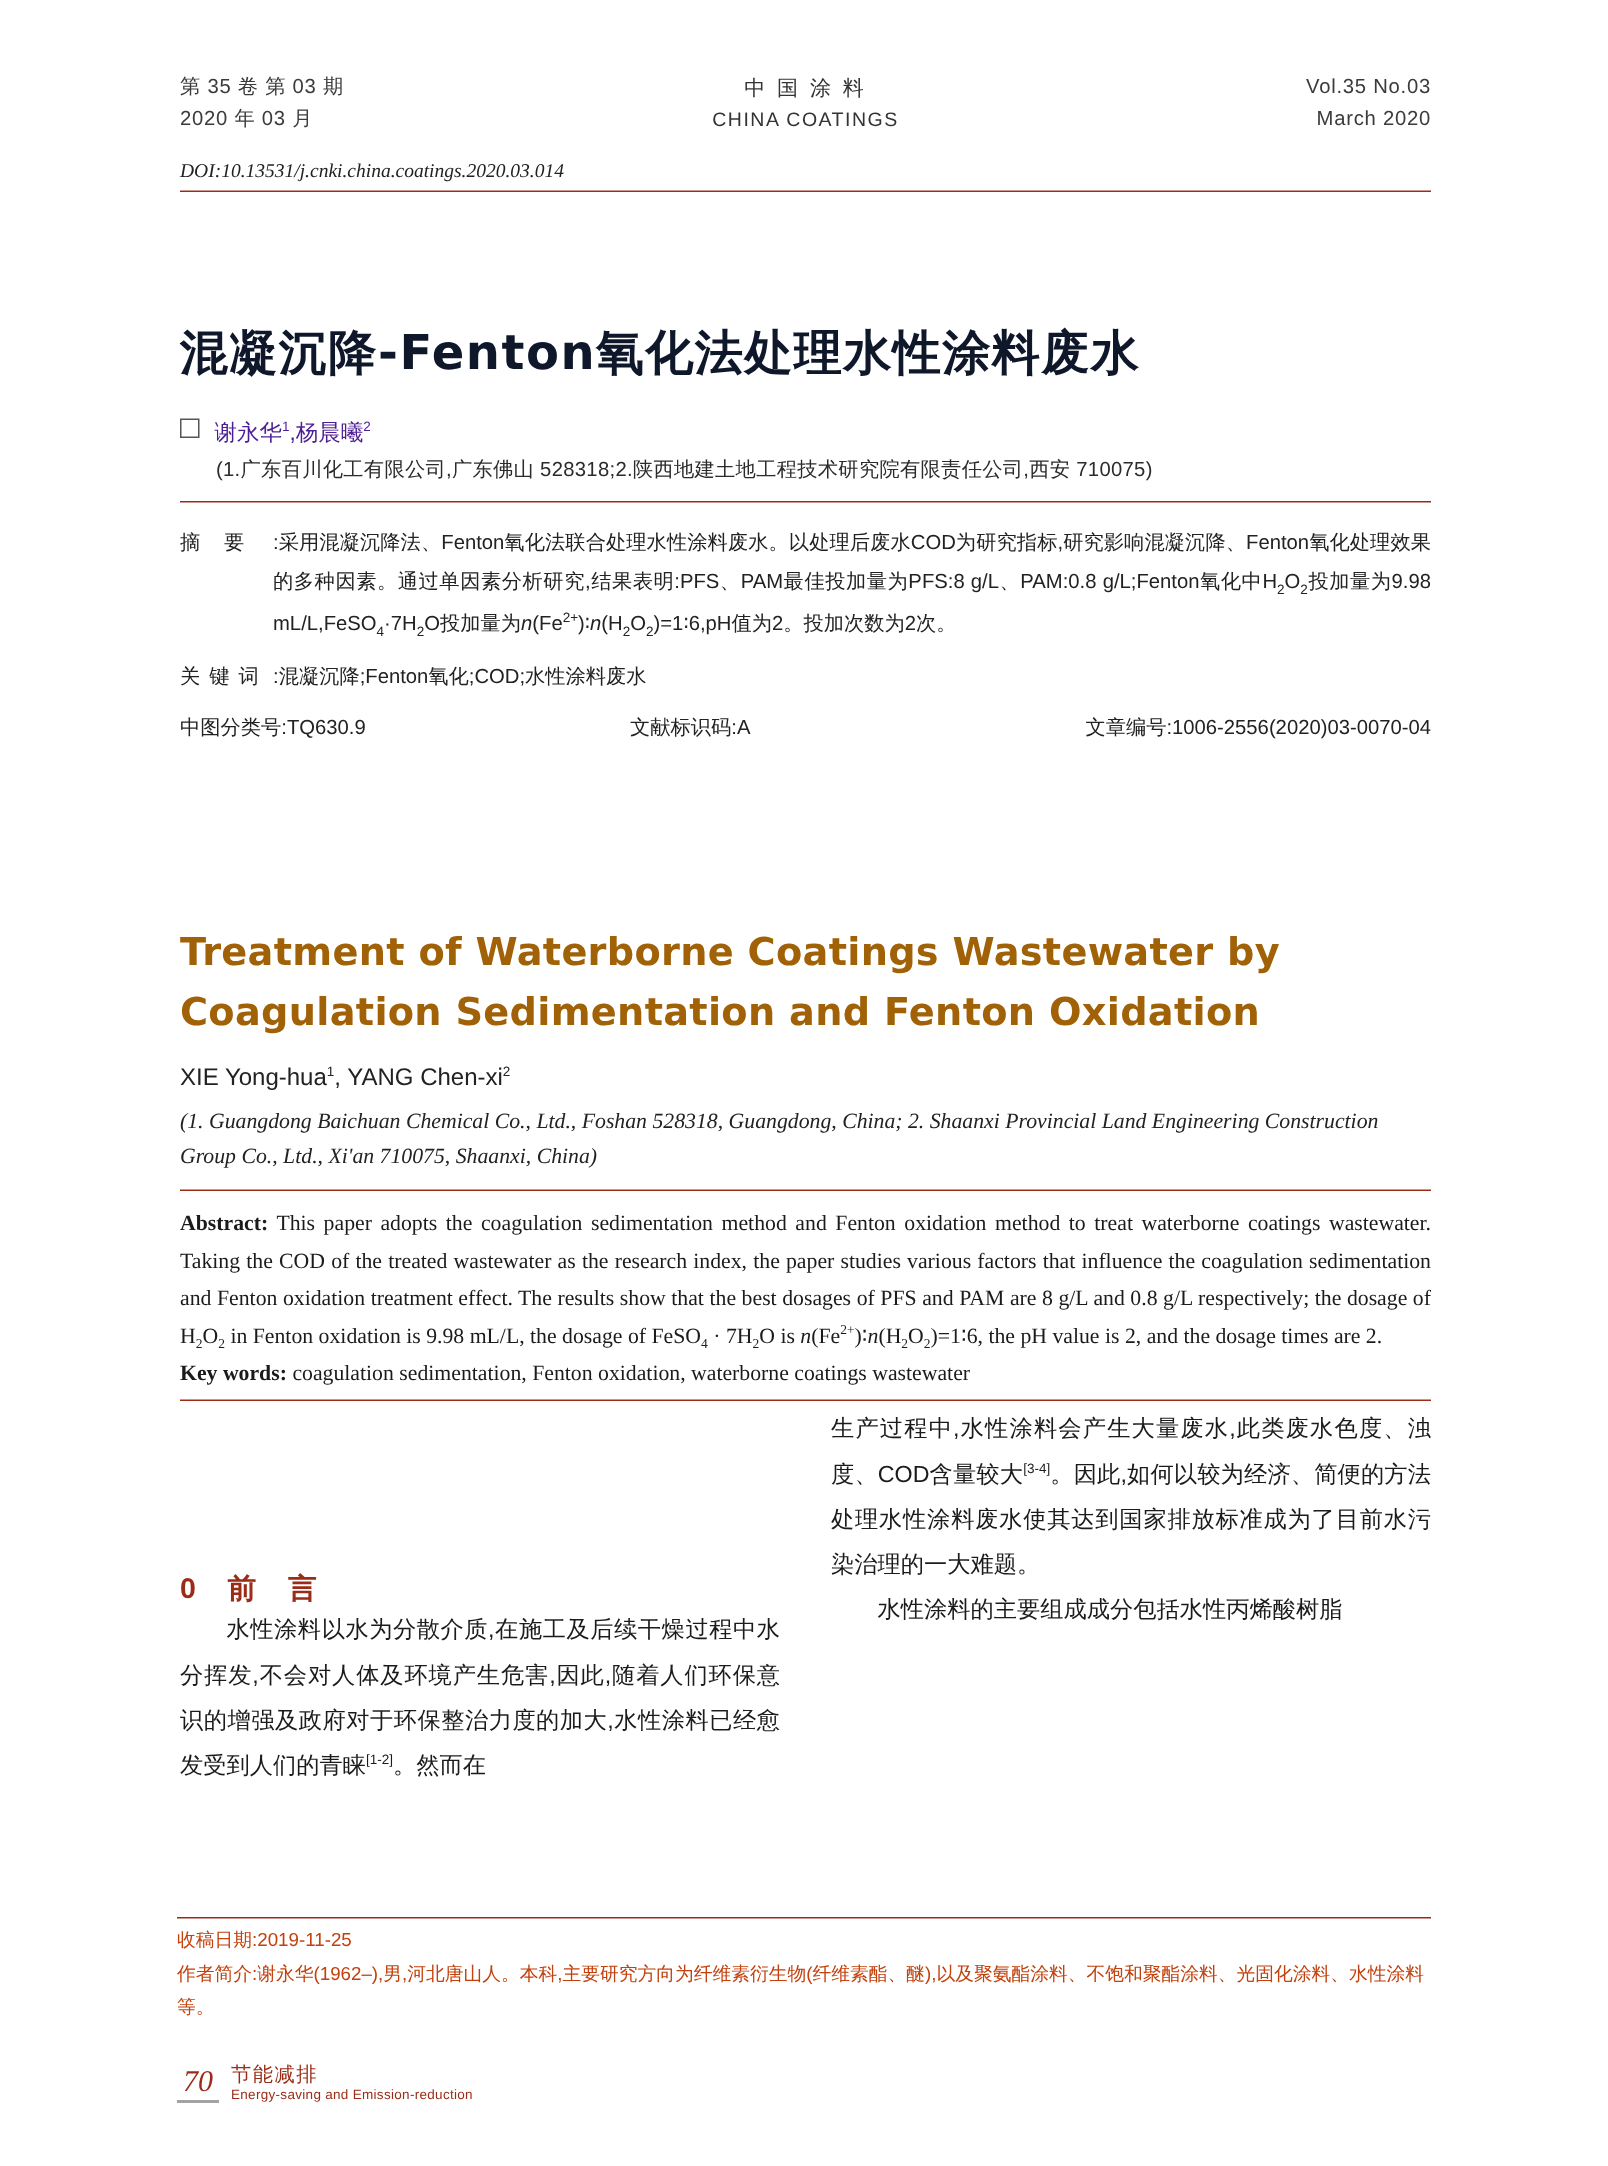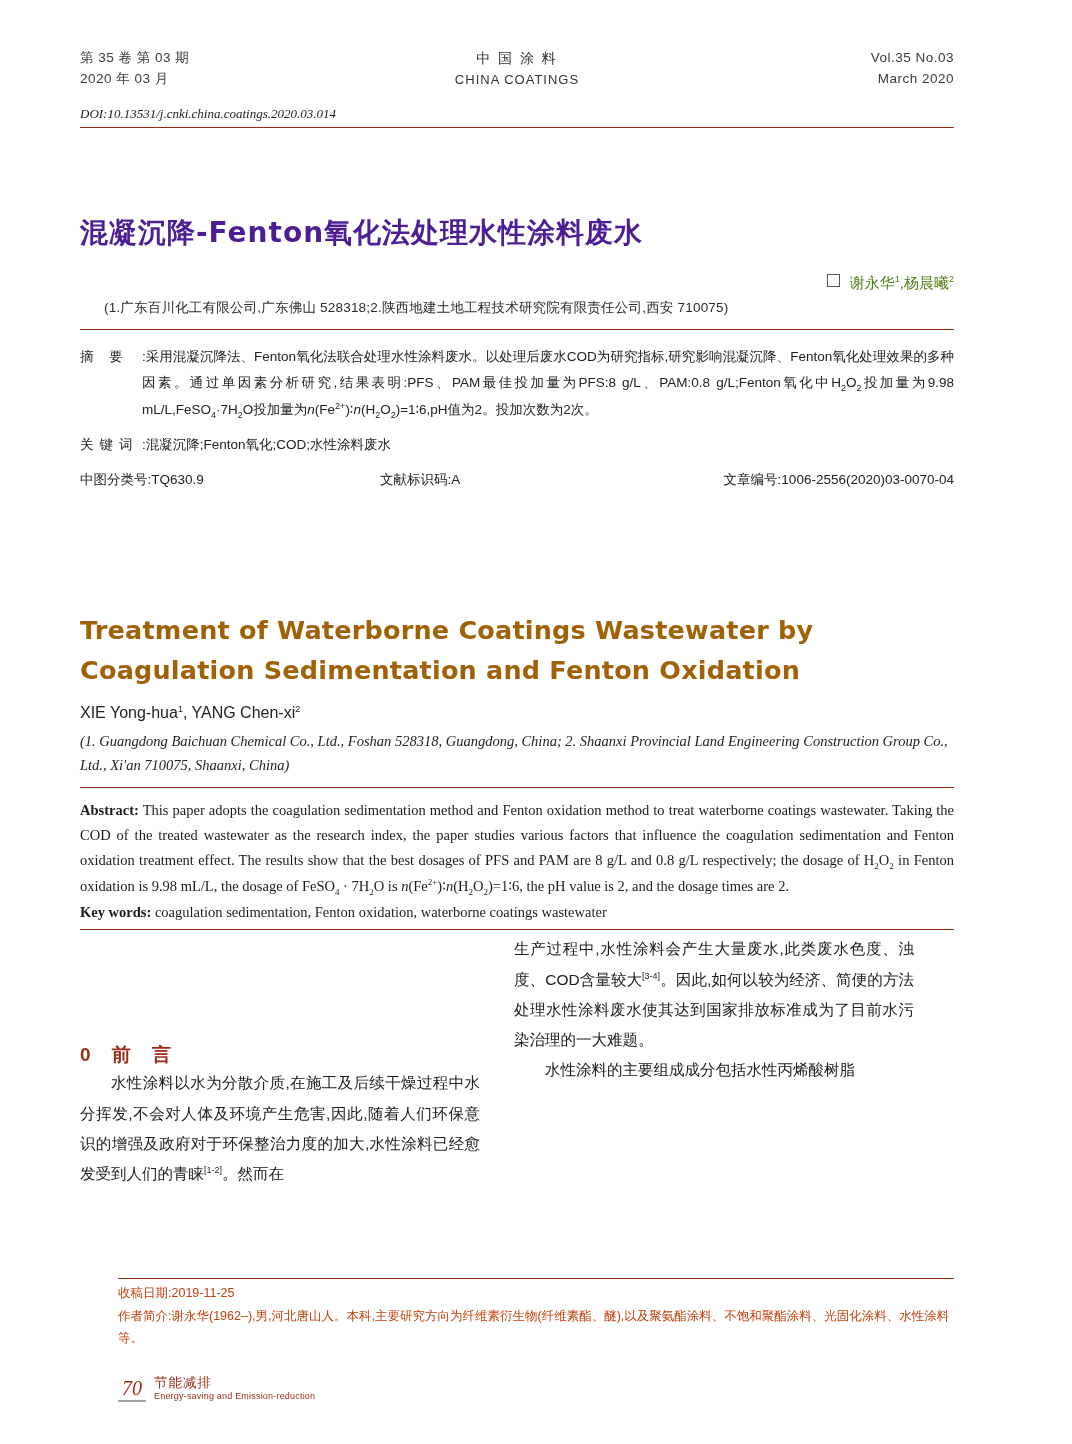--- a/index.html
+++ b/index.html
@@ -13,21 +13,21 @@
     font-family: "Liberation Sans", sans-serif;
     color: #231f20;
     position: relative;
     overflow: hidden;
   }
   .page {
     position: absolute;
     left: 0; top: 0;
     width: 1072px; height: 1444px;
     box-sizing: border-box;
-    padding: 48px 118px 0 80px;
+    padding: 48px 118px 0 120px;
   }
 
   
   .runhead {
     display: flex;
     justify-content: space-between;
     align-items: flex-start;
     font-size: 13.5px;
     color: #3b3b3b;
     letter-spacing: 0.5px;
@@ -49,30 +49,29 @@
     margin-top: 5px;
     border-bottom: 1px solid #9b2d18;
     width: 100%;
   }
 
   
   .title-zh {
     margin-top: 86px;
     font-family: "DejaVu Sans", sans-serif;
     font-weight: bold;
-    font-size: 28px;
+    font-size: 32px;
     line-height: 1.35;
-    color: #4c1d95;
+    color: #0f172a;
     letter-spacing: 1px;
   }
   .authors-zh {
     margin-top: 22px;
     font-size: 15px;
-    color: #4d7c0f;
-    text-align: right;
+    color: #4c1d95;
   }
   .authors-zh .box {
     display: inline-block;
     width: 11px; height: 11px;
     border: 1px solid #555;
     margin-right: 10px;
     vertical-align: 1px;
   }
   .affil-zh {
     margin-top: 6px;

